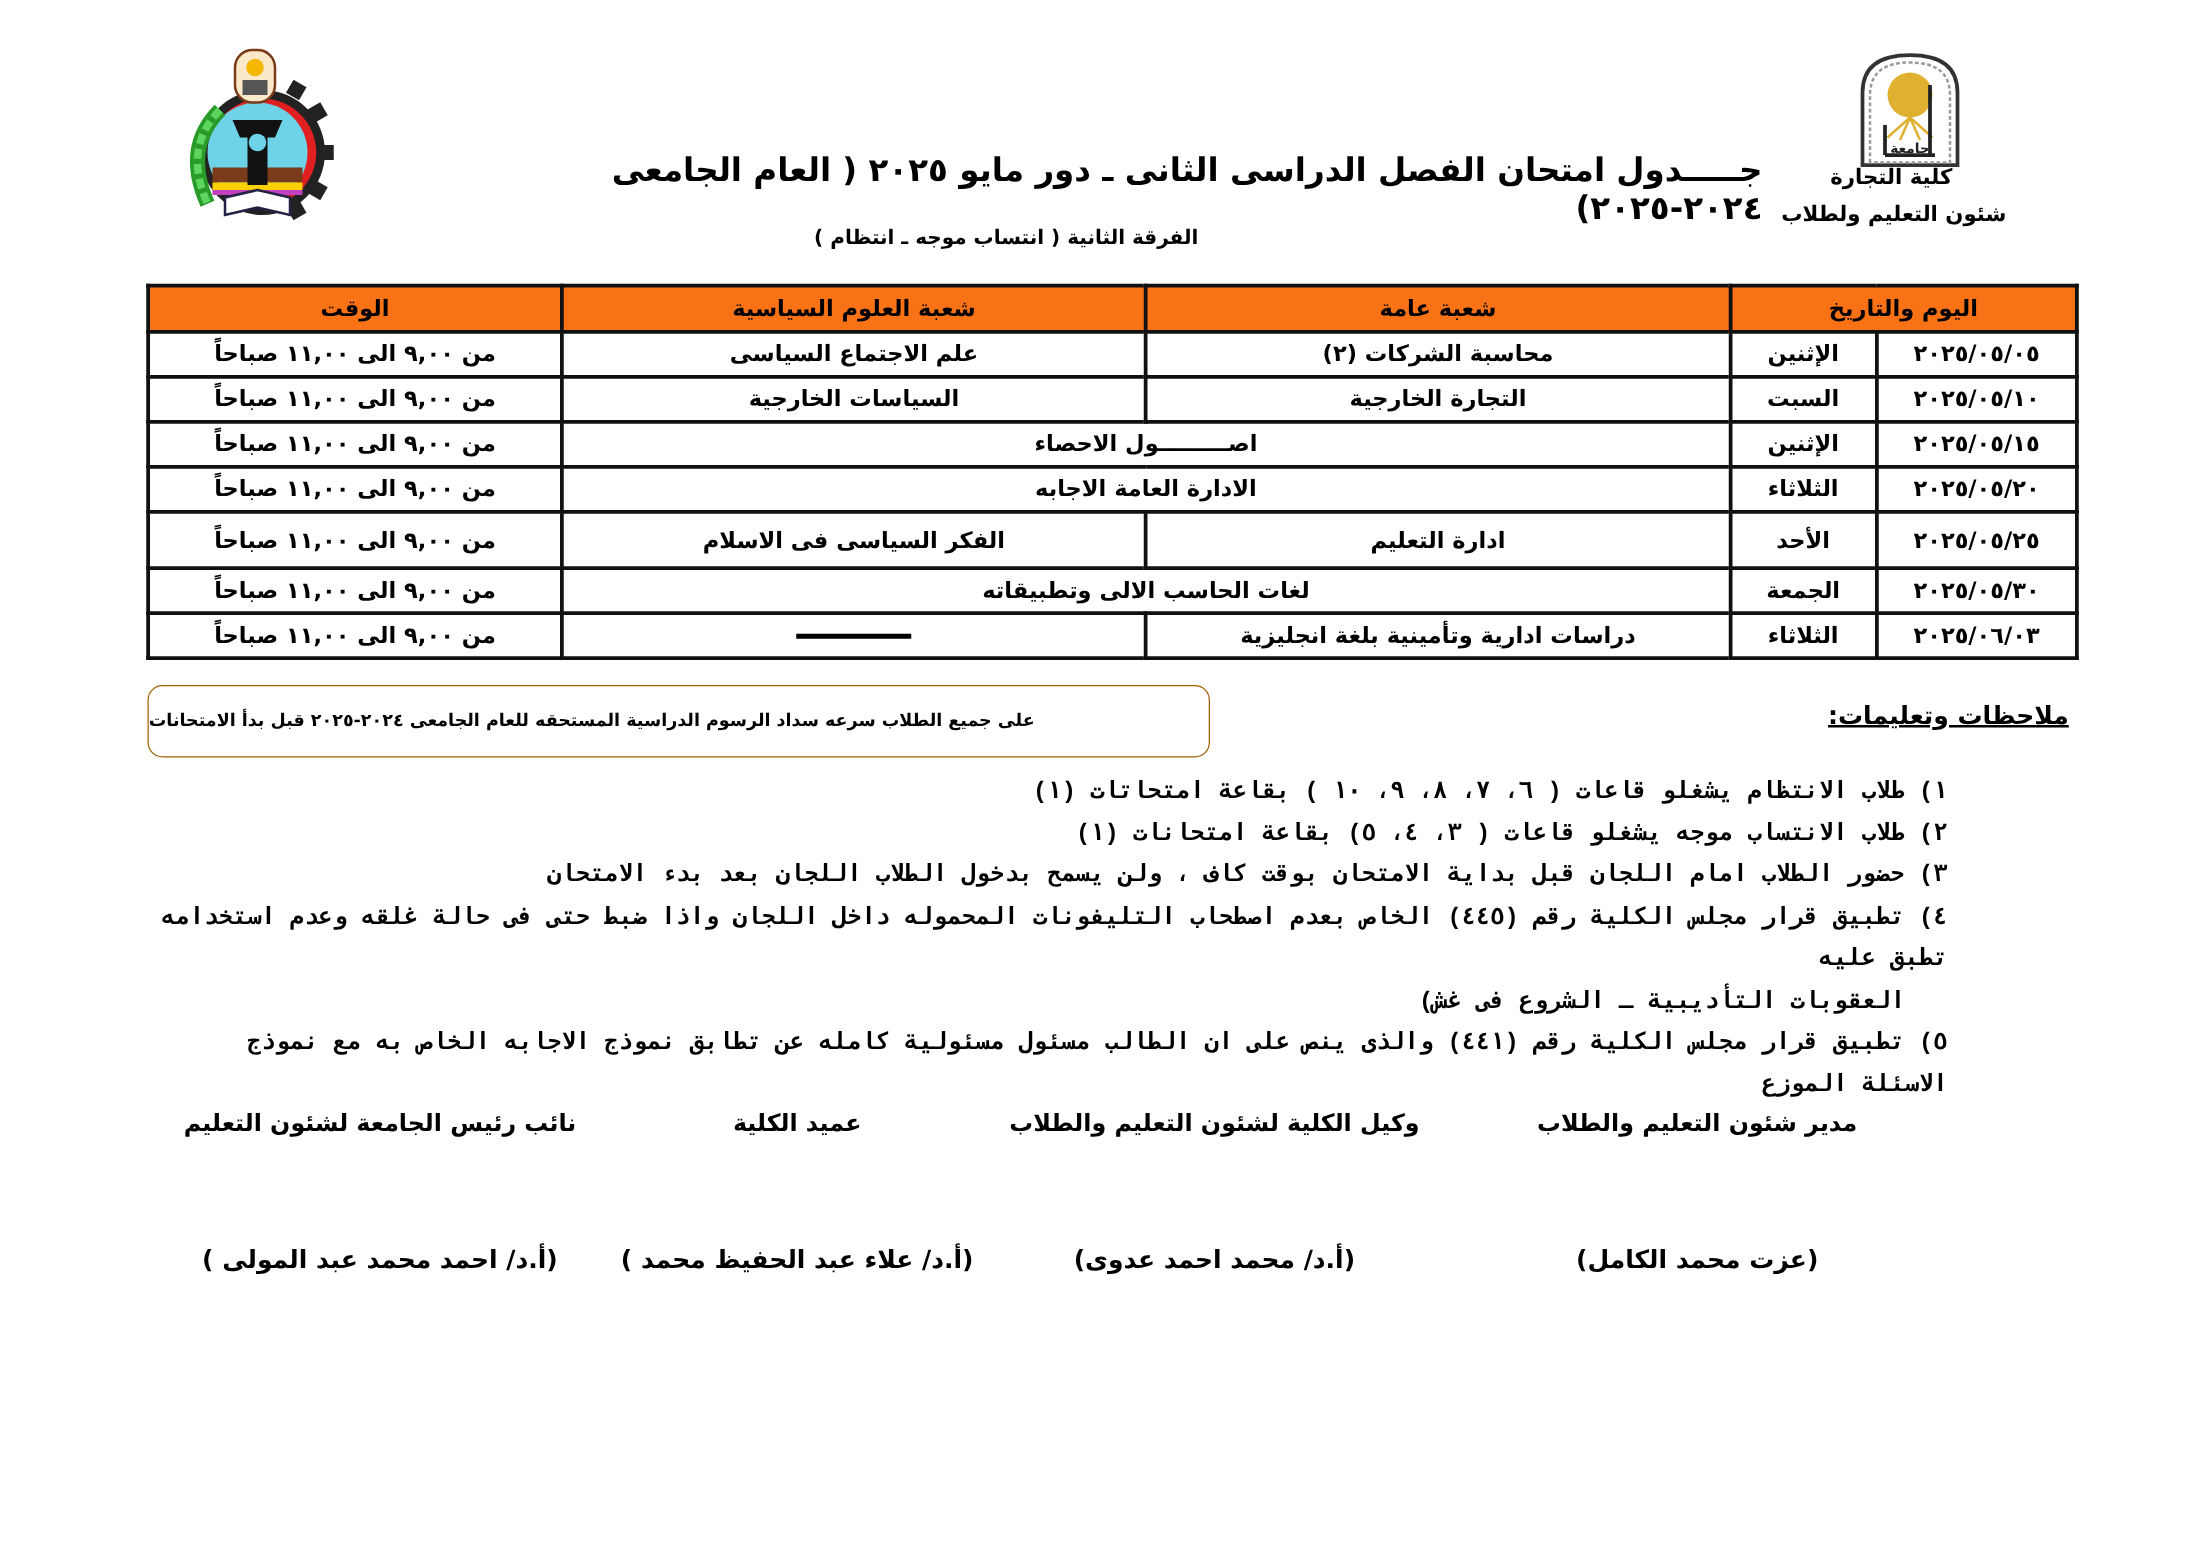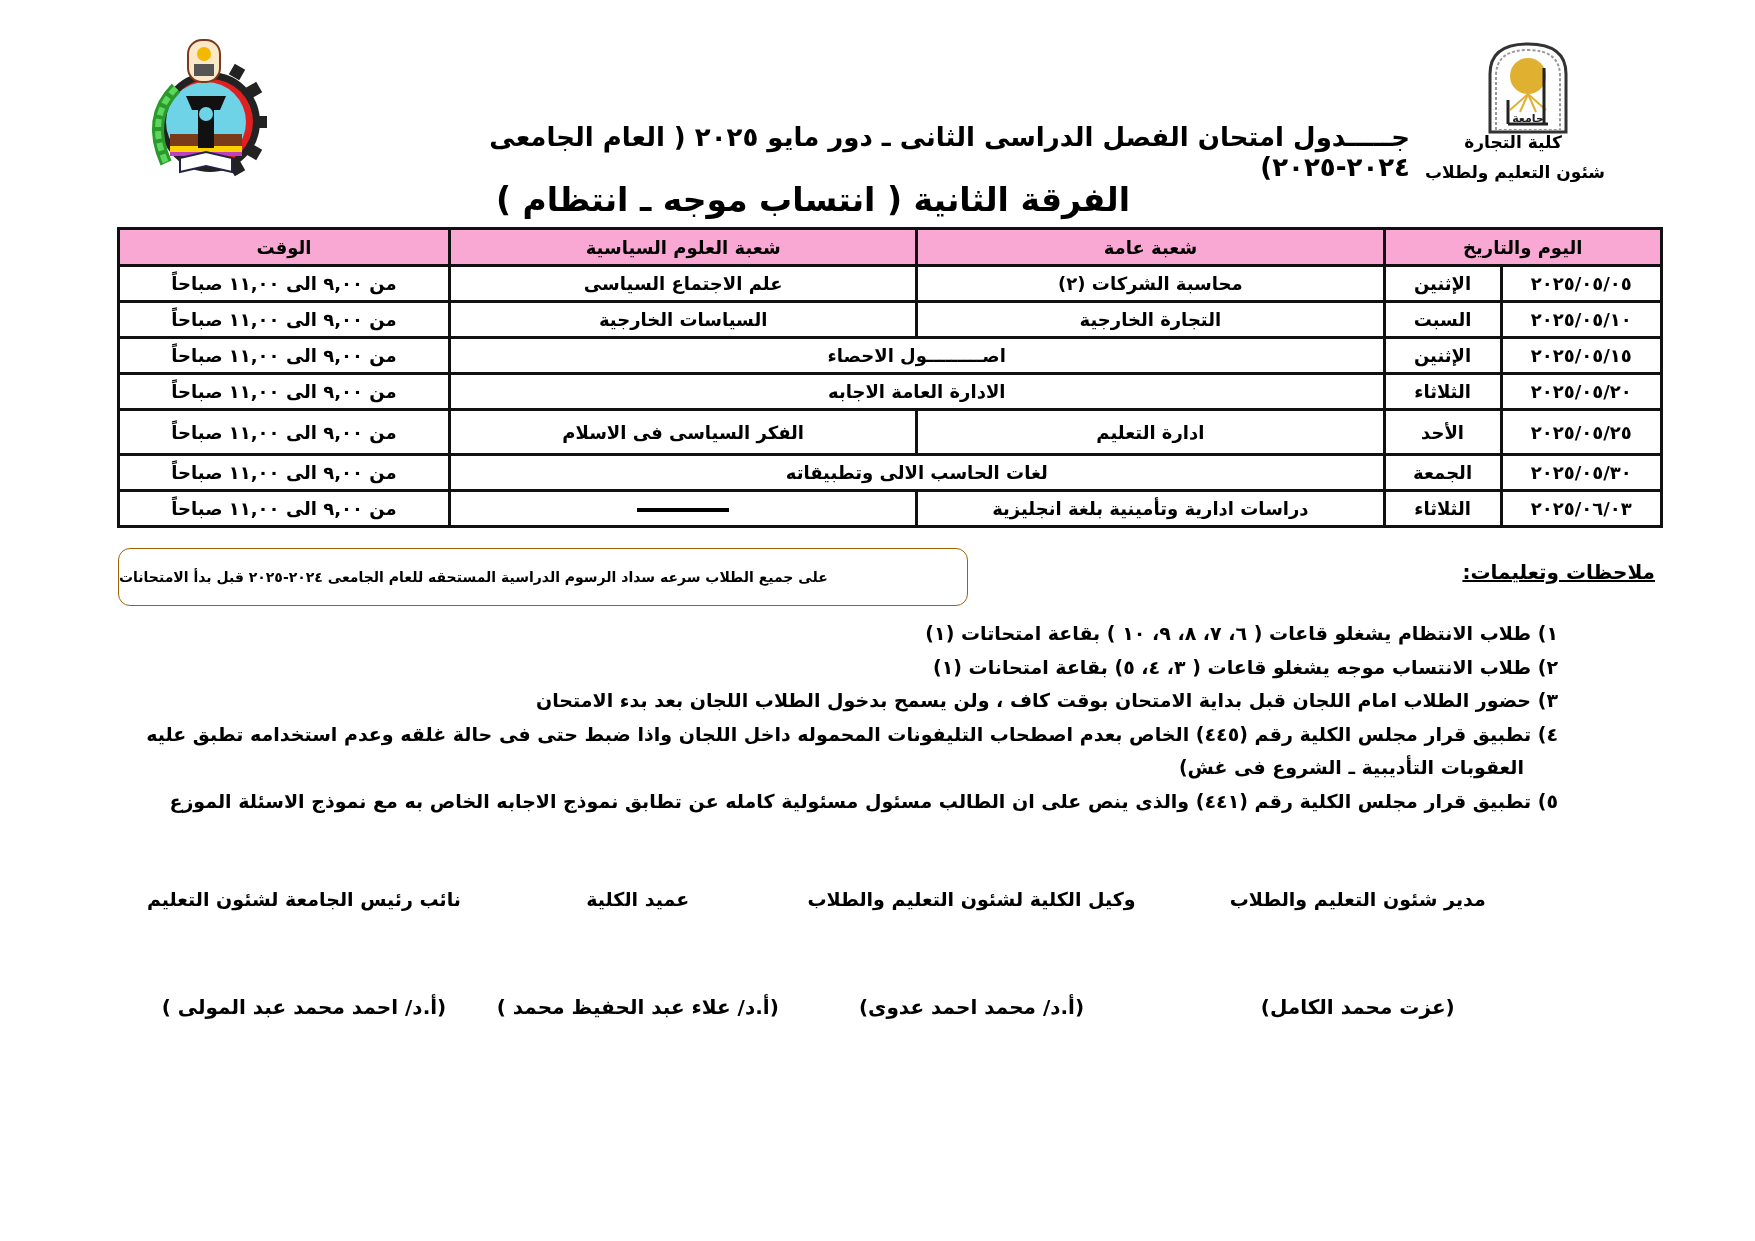--- a/index.html
+++ b/index.html
@@ -16,36 +16,36 @@
   .logo-right { left: 1486px; top: 40px; width: 84px; height: 94px; }
   .faculty-name { right: 142px; top: 132px; font-weight: bold; font-size: 17px; text-align: center; width: 200px; }
   .dept-name { right: 130px; top: 162px; font-weight: bold; font-size: 17px; text-align: center; width: 220px; }
 
   .title-main {
     left: 340px; top: 122px; width: 1070px; text-align: right;
     font-family: "DejaVu Sans", sans-serif; font-weight: bold; font-size: 26px;
     letter-spacing: -0.5px;
   }
   .title-sub {
-    left: 480px; top: 180px; width: 650px; text-align: right;
-    font-weight: bold; font-size: 33px; letter-spacing: -0.5px;
+    left: 480px; top: 180px; width: 650px; text-align: center;
+    font-weight: bold; font-size: 16px; letter-spacing: -0.5px;
   }
 
   
   table.schedule {
     position: absolute; left: 117px; top: 227px; width: 1546px;
     border-collapse: collapse; direction: rtl;
     font-family: "DejaVu Sans", sans-serif;
   }
   table.schedule th, table.schedule td {
     border: 3px solid #111; text-align: center; padding: 0;
     font-weight: bold; font-size: 18px;
   }
   table.schedule th {
-    background: #f9a8d4; height: 34px; font-size: 18px;
+    background: #f97316; height: 34px; font-size: 18px;
   }
   table.schedule td { height: 33px; }
   table.schedule tr.tall td { height: 42px; }
   td.date { width: 156px; direction: ltr; font-size: 19px; letter-spacing: 1px; }
   td.day { width: 113px; }
   td.general { width: 460px; }
   td.pol { width: 460px; }
   td.time { width: 325px; }
   .dash { display: inline-block; width: 92px; height: 4px; background: #000; vertical-align: middle; }
 
@@ -56,21 +56,21 @@
   .fee-box {
     left: 118px; top: 548px; width: 850px; height: 58px;
     border: 1px solid #a16207; border-radius: 12px; box-sizing: border-box;
     display: flex; align-items: center; justify-content: flex-end;
     padding-right: 36px; font-weight: bold; font-size: 14px;
   }
   .notes-list {
     left: 118px; top: 617px; width: 1440px; font-weight: bold; font-size: 19px;
     line-height: 33.5px; text-align: right;
   }
-  .note-item { position: relative; padding-right: 0; }
+  .note-item { position: relative; padding-right: 0; font-family: Liberation Mono, monospace; }
   .note-cont { padding-right: 34px; }
 
   
   .sig-titles, .sig-names {
     left: 118px; width: 1440px; display: flex; direction: rtl; font-weight: bold;
   }
   .sig-titles { top: 888px; font-size: 19px; }
   .sig-names { top: 995px; font-size: 20px; }
   .sig-col { text-align: center; }
   .c2 { width: 390px; }

